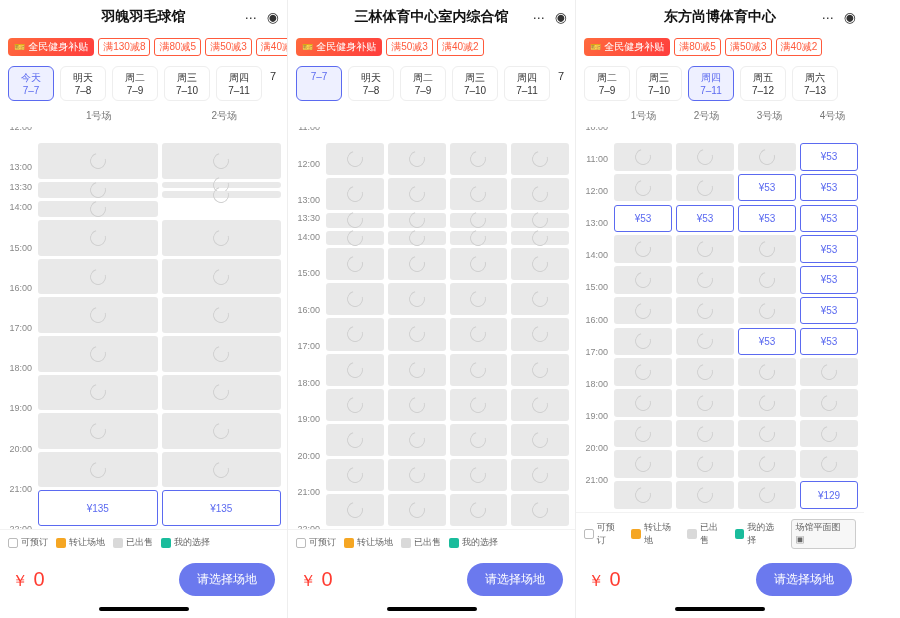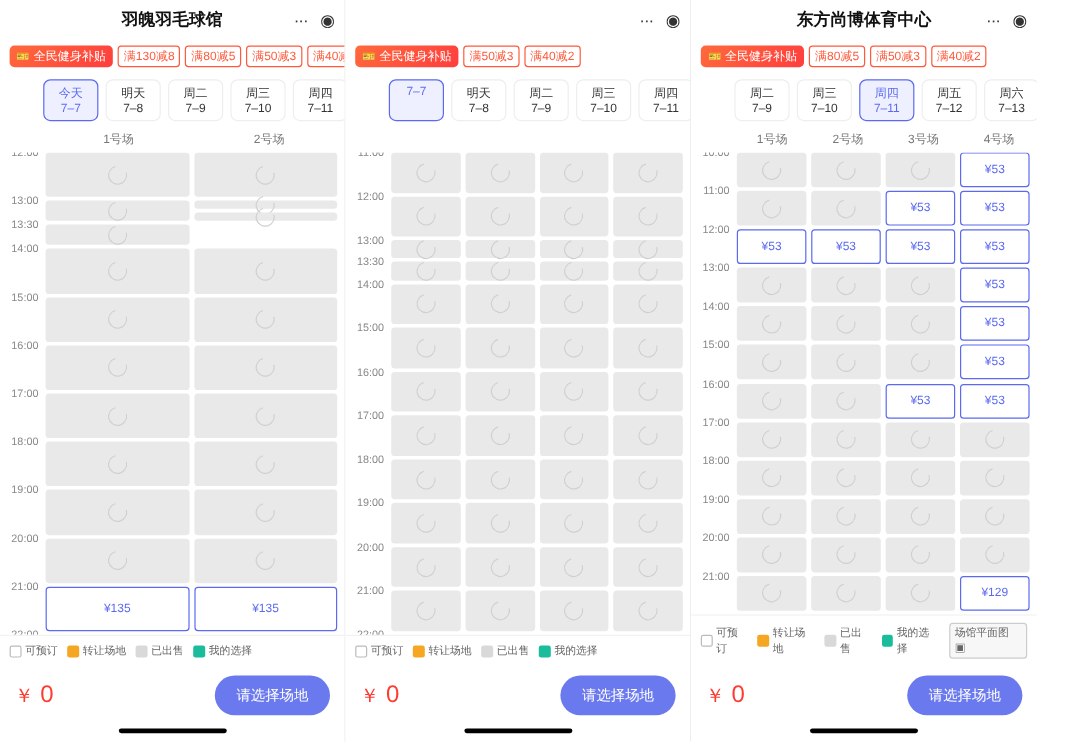--- a/index.html
+++ b/index.html
@@ -57,21 +57,20 @@
   .promo-tag {
     border: 1px solid #ff5a3c; color: #ff5a3c;
     font-size: 10px; padding: 1px 4px; border-radius: 3px;
     white-space: nowrap;
   }
 
   
   .dates {
     display: flex; gap: 6px; padding: 4px 8px 8px 8px;
     overflow: hidden;
-    margin-left: 28px;
   }
   .date-tab {
     flex: 0 0 auto;
     width: 46px;
     text-align: center;
     border: 1px solid #eee;
     border-radius: 6px;
     padding: 4px 2px;
     background: #fff;
     cursor: pointer;
@@ -99,21 +98,21 @@
   .time-col {
     position: absolute; left: 0; top: 0; bottom: 0; width: 36px;
     font-size: 9px; color: #888; text-align: right; padding-right: 4px;
   }
   .time-col .tl { position: absolute; right: 4px; transform: translateY(-50%); }
 
   .cells-area {
     position: absolute; left: 36px; right: 4px; top: 0; bottom: 0;
   }
   .col {
-    position: absolute; top: 0; bottom: 0;
+    position: absolute; top: 16px; bottom: 0;
   }
   .cell {
     position: absolute; left: 2px; right: 2px;
     border-radius: 3px;
     display: flex; align-items: center; justify-content: center;
     font-size: 10px;
   }
   .cell.sold {
     background: #e9e9e9;
   }
@@ -271,20 +270,21 @@
     <div class="ftr">
       <div class="price"><span class="cur">￥</span> <span>0</span></div>
       <button class="cta">请选择场地</button>
     </div>
     <div class="homebar">
       <div></div>
     </div>
   </div>
 <div class="panel">
     <div class="hdr">
+      <div class="hdr-title">三林体育中心室内综合馆</div>
       <div class="hdr-icons">
         <span>∙∙∙</span>
         <span>◉</span>
       </div>
     </div>
     <div class="promo">
       <div class="promo-badge">全民健身补贴</div>
       <div class="promo-tag">满50减3</div>
       <div class="promo-tag">满40减2</div>
     </div>

